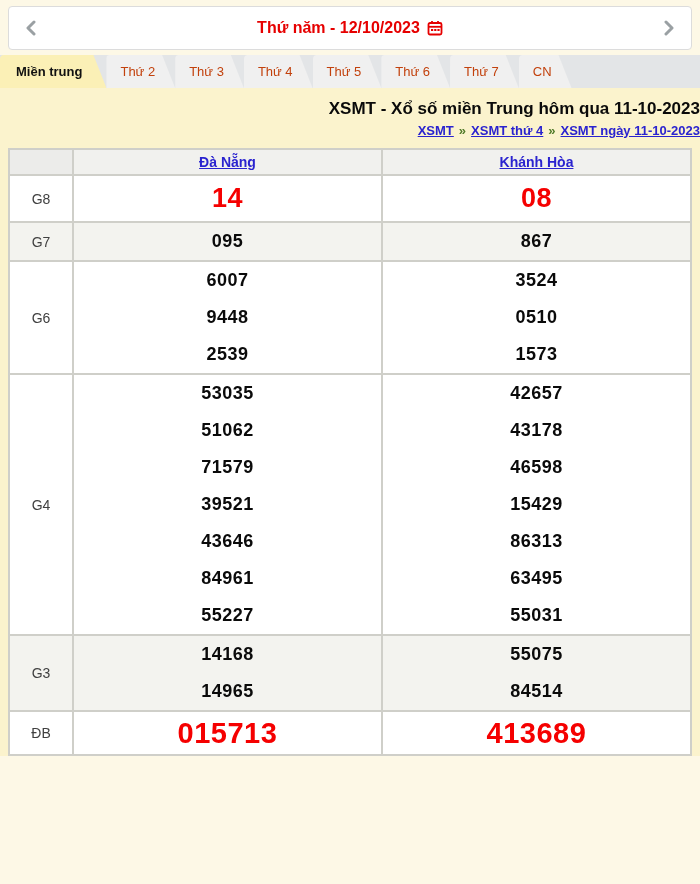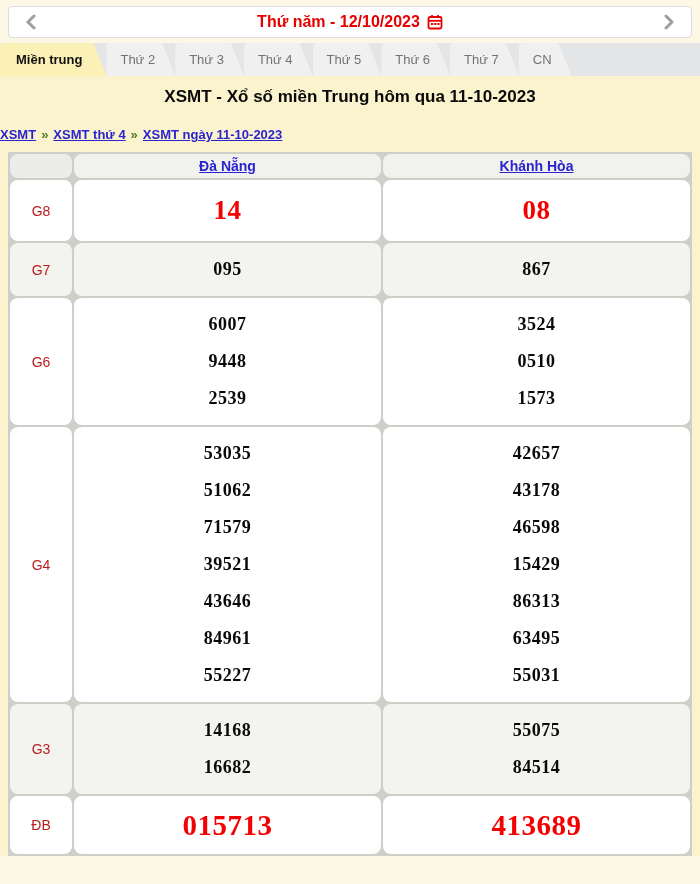--- a/index.html
+++ b/index.html
@@ -5,76 +5,76 @@
   * { box-sizing: border-box; }
   html,body { margin:0; padding:0; }
   body {
     width:700px; height:884px; overflow:hidden;
     background:#fdf8e6;
     font-family:"Liberation Sans", sans-serif;
   }
 
   
   .navbox {
-    margin:6px 8px 0; height:32px;
+    margin:6px 8px 0; height:44px;
     background:#ffffff; border:1px solid #dcdcdc; border-radius:4px;
     display:flex; align-items:center; padding:0 12px;
   }
   .nav-arrow {
     background:none; border:none; padding:0; cursor:pointer;
     width:20px; height:20px; display:flex; align-items:center; justify-content:center;
   }
   .date-wrap {
     flex:1; display:flex; align-items:center; justify-content:center; gap:7px;
   }
   .date-label { color:#e60000; font-weight:bold; font-size:16px; }
 
   
   .tabs {
     margin-top:5px; height:33px; background:#e3e5e7;
     display:flex; align-items:flex-end;
   }
   .tab {
     position:relative; height:33px; line-height:33px;
-    padding:0 20px 5px 14px; font-size:13px; color:#737373; cursor:pointer;
+    padding:0 20px 5px 14px; font-size:13px; color:#c2410c; cursor:pointer;
   }
   .tab::before {
     content:''; position:absolute; inset:0;
     background:#f0f0f0;
     clip-path: polygon(0 0, calc(100% - 13px) 0, 100% 100%, 0 100%);
     border-radius:4px 4px 0 0;
   }
   .tab span { position:relative; z-index:1; }
   .tab.active { font-weight:bold; color:#111; padding:0 24px 0 16px;margin-top:36px; }
   .tab.active::before { background:#fbf0b6; }
 
   
   .content { background:#fbf3cd; padding-top:11px; }
   .page-title {
-    margin:0; text-align:center;
+    margin:0; text-align:right;
     font-size:17px; font-weight:bold; color:#0a0a0a;
   }
-  .breadcrumb { text-align:left; font-size:13px; margin-top:20px; padding-bottom:10px; }
+  .breadcrumb { text-align:right; font-size:13px; margin-top:4px; padding-bottom:10px; }
   .breadcrumb a { color:#2a23cf; font-weight:bold; text-decoration:underline; cursor:pointer; }
   .breadcrumb .sep { color:#507a28; font-weight:bold; margin:0 5px; }
 
   
   table.results {
     width:684px; margin:0 8px;
     border-collapse:separate; border-spacing:2px;
     background:#cfcfc9; table-layout:fixed;
   }
-  .results th, .results td { text-align:center; vertical-align:middle;border-radius:8px; }
+  .results th, .results td { text-align:center; vertical-align:middle; }
   .results thead th { background:#f1f1ee; height:24px; font-size:14px; }
   .results thead th.corner { background:#ececе9; background:#ececdf; background:#ececea; width:62px; }
   .results thead a { color:#2a23cf; font-weight:bold; text-decoration:underline; cursor:pointer; }
   .results td { background:#ffffff; }
   .results tr.alt td { background:#f3f3ef; }
-  .label-cell { width:62px; font-size:14px; color:#b91c1c; padding:4px 0; }
-  .num-cell { padding:8px 0;font-family:Liberation Serif, serif; }
+  .label-cell { width:62px; font-size:14px; color:#404040; padding:4px 0; }
+  .num-cell { padding:0 0; }
   .num { font-size:18px; font-weight:bold; color:#0a0a0a; line-height:37px; letter-spacing:0.5px; }
   .num-cell.hl .num { color:#f50000; font-size:27px; line-height:45px; }
   .num-cell.hl.big .num { font-size:29px; line-height:42px; }
 </style>
 </head>
 <body>
 
 <div class="navbox">
   <button class="nav-arrow">
     <svg width="12" height="16" viewBox="0 0 12 16">
@@ -175,21 +175,21 @@
             <div class="num">15429</div>
             <div class="num">86313</div>
             <div class="num">63495</div>
             <div class="num">55031</div>
           </td>
         </tr>
         <tr class="alt">
           <td class="label-cell">G3</td>
           <td class="num-cell">
             <div class="num">14168</div>
-            <div class="num">16682</div>
+            <div class="num">14965</div>
           </td>
           <td class="num-cell">
             <div class="num">55075</div>
             <div class="num">84514</div>
           </td>
         </tr>
         <tr>
           <td class="label-cell">ĐB</td>
           <td class="num-cell hl big">
             <div class="num">015713</div>

